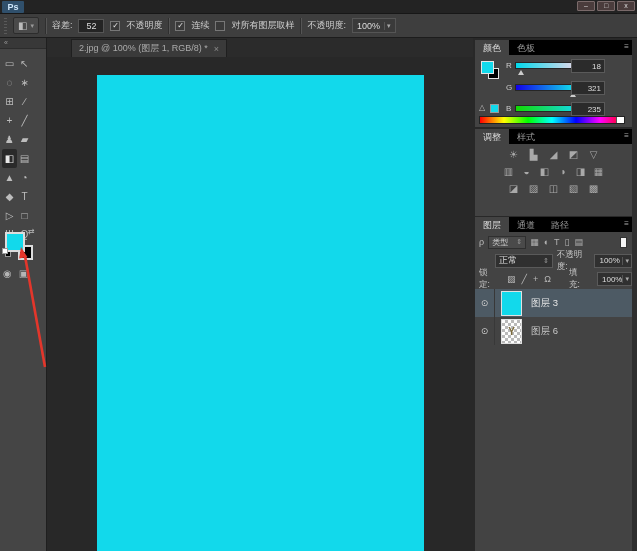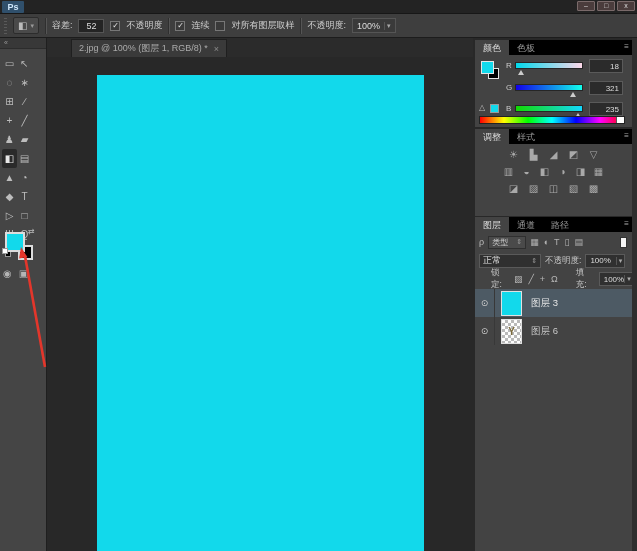--- a/index.html
+++ b/index.html
@@ -55,44 +55,44 @@
   .cp-body{position:relative;height:72px}
   .cp-fg{position:absolute;left:6px;top:6px;width:13px;height:13px;border:1px solid #e5e5e5;z-index:2}
   .cp-bg{position:absolute;left:13px;top:13px;width:11px;height:11px;border:1px solid #e5e5e5;background:#000}
   .ch-row{position:absolute;left:0;width:157px;height:18px}
   .ch-row .lb{position:absolute;left:31px;top:2px;font-size:8px;color:#ccc}
   .track{position:absolute;left:40px;top:3px;width:68px;height:7px;border:1px solid #262626}
   .tr-r{background:linear-gradient(to right,rgb(0,217,235),rgb(255,217,235))}
   .tr-g{background:linear-gradient(to right,rgb(18,0,235),rgb(18,255,235))}
   .tr-b{background:linear-gradient(to right,rgb(18,217,0),rgb(18,217,255))}
   .handle{position:absolute;top:11px;width:0;height:0;border-left:3px solid transparent;border-right:3px solid transparent;border-bottom:5px solid #ccc}
-  .ch-val{position:absolute;left:114px;top:0;width:34px;height:14px;background:#2b2b2b;border:1px solid #5a5a5a;font-size:8px;color:#ddd;display:flex;align-items:center;justify-content:flex-end;padding-right:3px}
+  .ch-val{position:absolute;left:96px;top:0;width:34px;height:14px;background:#2b2b2b;border:1px solid #5a5a5a;font-size:8px;color:#ddd;display:flex;align-items:center;justify-content:flex-end;padding-right:3px}
   .gamut{position:absolute;left:4px;top:48px;font-size:8px;color:#bbb}
   .gamut-chip{position:absolute;left:15px;top:49px;width:9px;height:9px;border:1px solid #999}
   .spectrum{position:absolute;left:4px;bottom:3px;width:146px;height:8px;background:linear-gradient(to right,#f00,#ff0,#0f0,#0ff,#00f,#f0f,#f00);border:1px solid #222}
   .spec-chip{position:absolute;right:0;top:0;width:8px;height:6px;background:#fff;border-left:1px solid #555}
   
   .p-adj{top:91px;height:87px}
   .adj-title{font-size:9px;color:#c2c2c2;padding:4px 0 0 5px}
   .adj-row{display:flex;justify-content:center;gap:7px;margin-top:4px}
   .adj-row.r2{gap:5px}
   .aic{width:13px;height:13px;font-size:10px;color:#a9a9a9;display:flex;align-items:center;justify-content:center}
   
   .p-layers{top:179px;height:334px}
   .lp-body{position:relative;height:319px}
   .f-row{position:absolute;left:0;top:2px;width:157px;height:16px;display:flex;align-items:center;gap:4px;padding-left:4px;font-size:8px}
   .f-search{font-size:9px;color:#bbb}
   .typebox{width:38px;height:13px;background:#4a4a4a;border:1px solid #2f2f2f;display:flex;align-items:center;justify-content:space-between;padding:0 3px;color:#ccc}
   .f-ics{display:flex;gap:5px;color:#b0b0b0;font-size:9px}
   .f-toggle{position:absolute;right:5px;top:3px;width:7px;height:11px;background:#f5f5f5;border:1px solid #333}
-  .b-row{position:absolute;left:0;top:20px;width:157px;height:17px;display:flex;align-items:center;gap:4px;padding-left:4px;font-size:8.5px;color:#c5c5c5}
+  .b-row{position:absolute;left:0;top:20px;width:157px;height:17px;display:flex;align-items:center;gap:4px;padding-left:20px;font-size:8.5px;color:#c5c5c5}
   .selbox{width:62px;height:14px;background:#303030;border:1px solid #5a5a5a;display:flex;align-items:center;justify-content:space-between;padding:0 3px;font-size:9px;color:#ddd}
   .pctbox{width:40px;height:14px;background:#303030;border:1px solid #5a5a5a;display:flex;align-items:center;justify-content:space-between;padding:0 2px 0 4px;font-size:8px;color:#ddd}
   .pctbox .arr{border-left:1px solid #555;padding-left:2px;font-size:7px;color:#aaa}
-  .k-row{position:absolute;left:0;top:39px;width:157px;height:16px;display:flex;align-items:center;gap:12px;padding-left:16px;font-size:8.5px;color:#c5c5c5}
+  .k-row{position:absolute;left:0;top:39px;width:157px;height:16px;display:flex;align-items:center;gap:12px;padding-left:4px;font-size:8.5px;color:#c5c5c5}
   .k-ics{display:flex;gap:6px;font-size:9px;color:#b5b5b5}
   .lyr{position:absolute;left:0;width:157px;height:28px;display:flex;align-items:center}
   .lyr.sel{background:#4d5a64}
   .l1{top:57px}.l0{top:85px}
   .eyecell{width:20px;height:28px;display:flex;align-items:center;justify-content:center;border-right:1px solid #383838;color:#ccc;font-size:9px}
   .thumb{width:21px;height:25px;border:1px solid #e0e0e0;margin-left:6px;position:relative;display:flex;align-items:center;justify-content:center}
   .thumb.checker{background-image:linear-gradient(45deg,#b9b9b9 25%,transparent 25%,transparent 75%,#b9b9b9 75%),linear-gradient(45deg,#b9b9b9 25%,#fdfdfd 25%,#fdfdfd 75%,#b9b9b9 75%);background-size:6px 6px;background-position:0 0,3px 3px;background-color:#fdfdfd}
   .plant{font-size:10px;color:#7c6b3d;font-weight:bold}
   .lyr-name{margin-left:9px;font-size:9.5px;color:#e6e6e6}
   .l0 .lyr-name{color:#c9c9c9}

